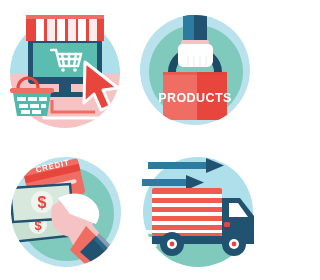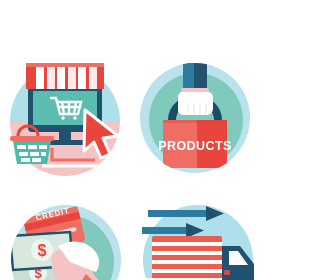--- a/index.html
+++ b/index.html
@@ -1,18 +1,18 @@
 <!DOCTYPE html>
 <html><head>
 <meta charset="utf-8">
 <style>
   html,body{margin:0;padding:0;background:#ffffff;}
   body{width:260px;height:280px;overflow:hidden;font-family:"Liberation Sans",sans-serif;}
   #board{position:relative;width:260px;height:280px;}
-  .icon-cell{position:absolute;width:130px;height:140px;margin-top:48px;}
+  .icon-cell{position:absolute;width:130px;height:140px;}
   .icon-cell svg{display:block;width:130px;height:140px;}
   #cell-shop{left:0;top:0;}
   #cell-bag{left:130px;top:0;}
   #cell-pay{left:0;top:140px;}
   #cell-truck{left:130px;top:140px;}
   .lbl{font-family:"Liberation Sans",sans-serif;font-weight:bold;fill:#ffffff;}
 </style>
 </head>
 <body>
 

